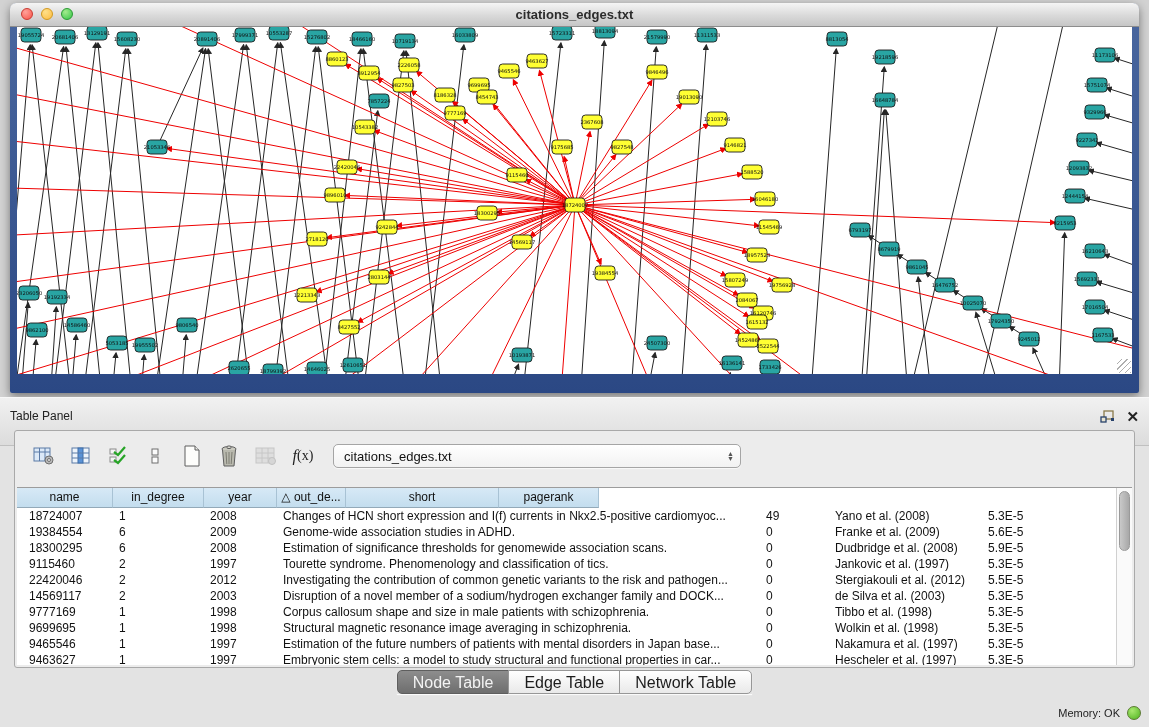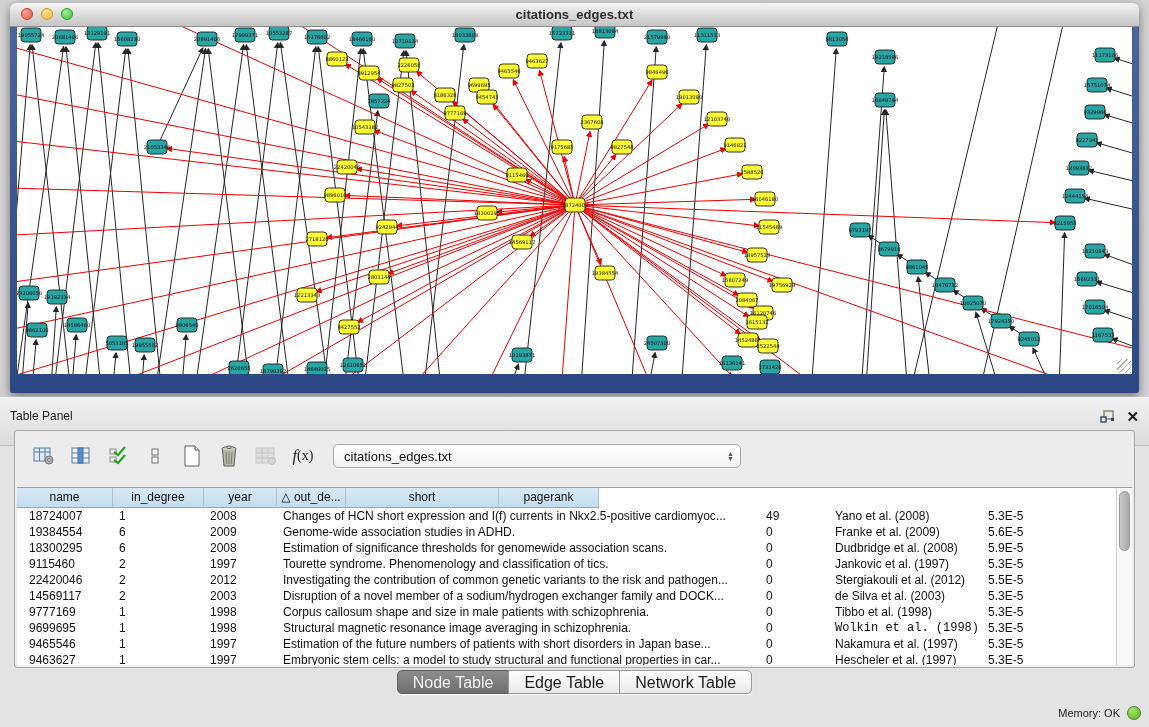--- a/index.html
+++ b/index.html
@@ -583,28 +583,28 @@
               <div class="cell" style="width: 69px;">0</div>
               <div class="cell" style="width: 153px;">Tibbo et al. (1998)</div>
               <div class="cell" style="width: 100px;">5.3E-5</div>
             </div>
             <div class="trow">
               <div class="cell" style="width: 96px; padding-left: 12px;">9699695</div>
               <div class="cell" style="width: 91px;">1</div>
               <div class="cell" style="width: 73px;">1998</div>
               <div class="cell" style="width: 483px;">Structural magnetic resonance image averaging in schizophrenia.</div>
               <div class="cell" style="width: 69px;">0</div>
-              <div class="cell" style="width: 153px; font-family: Liberation Mono, monospace;">Wolkin et al. (1998)</div>
+              <div class="cell" style="width: 153px;">Wolkin et al. (1998)</div>
               <div class="cell" style="width: 100px;">5.3E-5</div>
             </div>
             <div class="trow">
               <div class="cell" style="width: 96px; padding-left: 12px;">9465546</div>
               <div class="cell" style="width: 91px;">1</div>
               <div class="cell" style="width: 73px;">1997</div>
-              <div class="cell" style="width: 483px;">Estimation of the future numbers of patients with short disorders in Japan base...</div>
+              <div class="cell" style="width: 483px;">Estimation of the future numbers of patients with mental disorders in Japan base...</div>
               <div class="cell" style="width: 69px;">0</div>
               <div class="cell" style="width: 153px;">Nakamura et al. (1997)</div>
               <div class="cell" style="width: 100px;">5.3E-5</div>
             </div>
             <div class="trow">
               <div class="cell" style="width: 96px; padding-left: 12px;">9463627</div>
               <div class="cell" style="width: 91px;">1</div>
               <div class="cell" style="width: 73px;">1997</div>
               <div class="cell" style="width: 483px;">Embryonic stem cells: a model to study structural and functional properties in car...</div>
               <div class="cell" style="width: 69px;">0</div>

